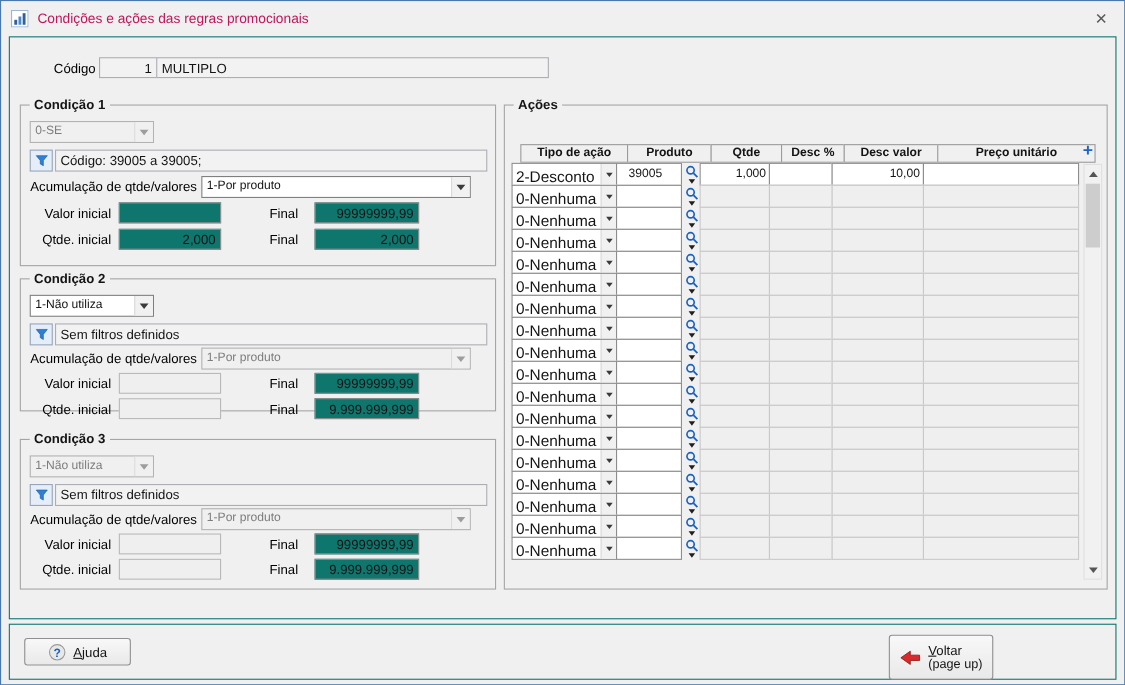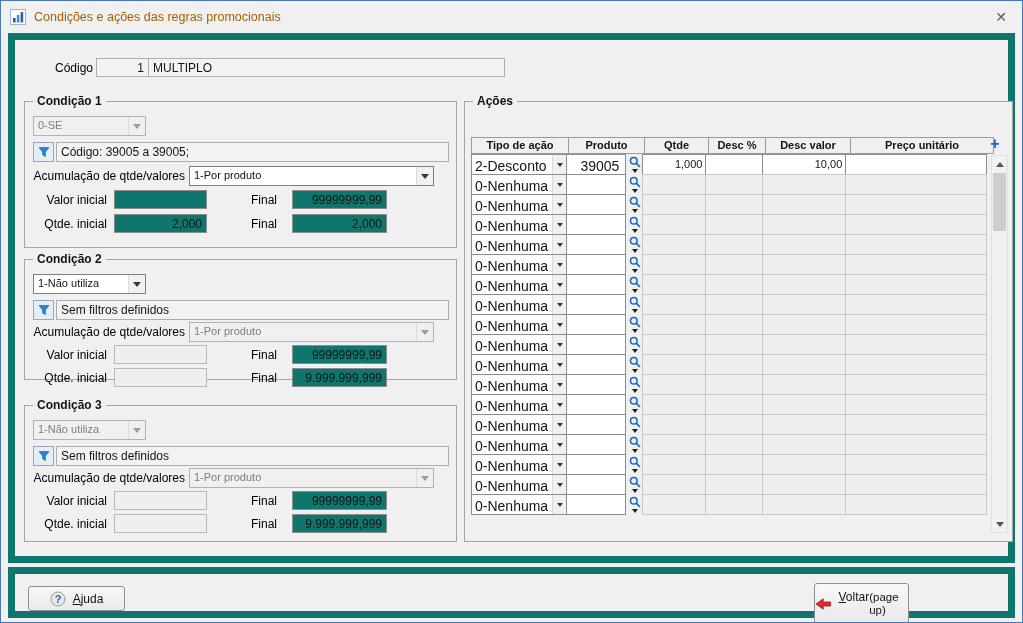--- a/index.html
+++ b/index.html
@@ -1,24 +1,24 @@
 <!DOCTYPE html>
 <html><head>
 <meta charset="utf-8">
 <style>
   *{box-sizing:border-box;margin:0;padding:0}
   body{margin:0;background:#d8d8d8;font-family:"Liberation Sans",sans-serif}
   .window{position:relative;width:1023px;height:623px;background:#f0f0f0;border:1px solid #4878ad;font-size:12px;color:#141414;overflow:hidden}
 
   
   .titlebar{position:absolute;left:0;top:0;right:0;height:31px;display:flex;align-items:center;padding:0 9px;gap:8px}
-  .title{color:#a16207;font-size:12.5px;white-space:nowrap}
+  .title{color:#be185d;font-size:12.5px;white-space:nowrap}
   .closebtn{margin-left:auto;color:#5c5c5c;font-size:14px;width:24px;height:22px;line-height:22px;text-align:center;cursor:default}
 
-  .panel{position:absolute;border:7px solid #0f766e;background:#f0f0f0}
+  .panel{position:absolute;border:1px solid #0f766e;background:#f0f0f0}
   #mainPanel{left:7px;top:32px;width:1007px;height:530px}
   #footerPanel{left:7px;top:566px;width:1007px;height:51px}
 
   .lbl{position:absolute;font-size:12px;color:#000;white-space:nowrap}
   .r{text-align:right}
 
   .inp{position:absolute;height:19px;border:1px solid #8d8d8d;background:#0f766e;font-size:12px;padding:2px 4px;white-space:nowrap;overflow:hidden}
   .inp.num{text-align:right}
   .inp.dis{background:#efefef;border-color:#b9b9b9;color:#7a7a7a}
   .inp.ro{background:#f2f2f2;border-color:#acaeb4}
@@ -56,49 +56,49 @@
   .cond .f2-inp{left:267px;top:112px;width:95px}
   .cond.short .acum-lbl{top:65px}.cond.short .c-acum{top:62px}
   .cond.short .vi-lbl,.cond.short .f1-lbl{top:88px}
   .cond.short .vi-inp,.cond.short .f1-inp{top:85px}
   .cond.short .qi-lbl,.cond.short .f2-lbl{top:111px}
   .cond.short .qi-inp,.cond.short .f2-inp{top:108px}
 
   
   .thead{position:absolute;left:6px;top:35px;display:flex;height:17px}
   .th{border:1px solid #9b9b9b;background:#f0f0f0;font-weight:bold;font-size:11px;text-align:center;line-height:14px;margin-left:-1px;overflow:hidden;white-space:nowrap}
-  .th:first-child{margin-left:0}
+  .th:first-child{margin-left:8px}
   .w-tipo{width:98px}.w-prod{width:77px}.w-qtde{width:65px}.w-descp{width:58px}.w-descv{width:86px}.w-preco{width:144px}
   .tbody{position:absolute;left:6px;top:52px;width:516px}
   .arow{display:flex;height:21px}
   .arow + .arow{margin-top:-1px}
   .tcombo{width:98px;display:flex;border:1px solid #8d8d8d;background:#fff;overflow:hidden;cursor:default}
   .tcombo-text{flex:1;font-size:14px;padding:3px 6px 2px 3px;white-space:nowrap;overflow:hidden}
   .tcombo .arrowbox{width:14px}
   .tcombo .tri{border-left-width:3.5px;border-right-width:3.5px;border-top-width:4.5px}
   .pcell{width:77px;display:flex;margin-left:-1px}
-  .pinput{width:60px;border:1px solid #8d8d8d;background:#fff;font-size:14px;text-align:center;padding:3px 3px 2px 10px;white-space:nowrap;overflow:hidden}
+  .pinput{width:60px;border:1px solid #8d8d8d;background:#fff;font-size:11px;text-align:left;padding:3px 3px 2px 10px;white-space:nowrap;overflow:hidden}
   .picon{width:17px;display:flex;flex-direction:column;align-items:center;justify-content:center;gap:1px;cursor:pointer}
   .minitri{width:0;height:0;border-left:3px solid transparent;border-right:3px solid transparent;border-top:4px solid #1f1f1f}
   .ncell{border:1px solid #c9c9c9;background:#efefef;font-size:11px;text-align:right;padding:3px 3px 2px 2px;margin-left:-1px;white-space:nowrap;overflow:hidden}
   .ncell.on{background:#fff;border-color:#8d8d8d}
   .addbtn{position:absolute;left:521px;top:34px;width:18px;height:17px;color:#2064c8;font-weight:bold;font-size:16px;line-height:15px;text-align:center;cursor:pointer}
   .vscroll{position:absolute;left:526px;top:53px;width:17px;height:378px;background:#f1f1f1;border:1px solid #e0e0e0}
   .sarr{position:absolute;left:0;width:15px;height:16px;display:flex;align-items:center;justify-content:center;cursor:pointer}
   .sarr.up{top:0}.sarr.down{bottom:0}
   .tri-up{width:0;height:0;border-left:4px solid transparent;border-right:4px solid transparent;border-bottom:5px solid #555}
   .tri-down{width:0;height:0;border-left:4px solid transparent;border-right:4px solid transparent;border-top:5px solid #555}
   .sthumb{position:absolute;left:1px;top:17px;width:13px;height:58px;background:#cdcdcd;cursor:pointer}
 
   
   .btn{position:absolute;border:1px solid #8f8f8f;background:linear-gradient(#f8f8f8,#e9e9e9);border-radius:3px;display:flex;align-items:center;justify-content:center;gap:7px;font-size:12px;cursor:pointer}
   #btnAjuda{left:13px;top:12px;width:97px;height:25px}
   #btnVoltar{left:799px;top:9px;width:95px;height:41px}
   #btnAvancar{left:904px;top:9px;width:98px;height:41px}
-  .twoLine{display:flex;flex-direction:row;align-items:flex-start;line-height:13px}
+  .twoLine{display:flex;flex-direction:column;align-items:flex-start;line-height:13px}
   .acc{display:block}
   .acc::first-letter{text-decoration:underline}
   .sub{font-size:11.5px}
 </style>
 </head>
 <body>
 
 <div class="window">
 
   <div class="titlebar">

